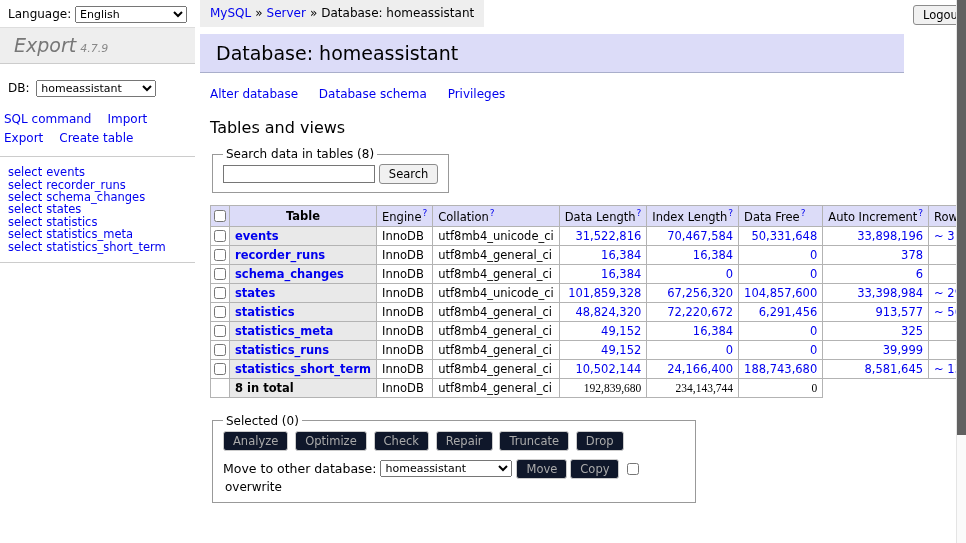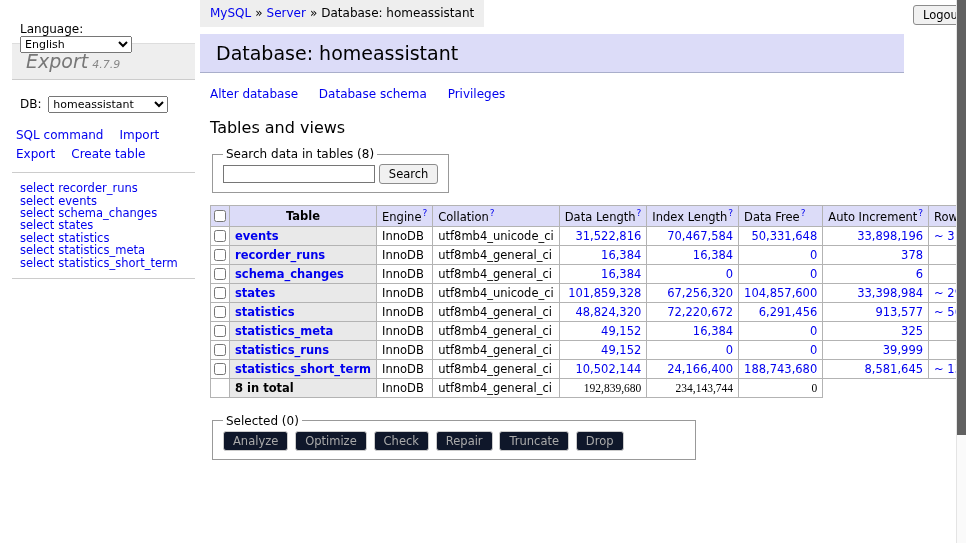--- a/index.html
+++ b/index.html
@@ -11,21 +11,21 @@
     position: relative; overflow: hidden;
   }
   a { color: #0000ee; text-decoration: none; cursor: pointer; }
 
   
   #scrollbar { position: absolute; top: 0; right: 0; width: 10px; height: 543px;
     background: #fafafa; border-left: 1px solid #e4e4e4; }
   #scrollbar .thumb { width: 100%; height: 435px; background: #616161; }
 
   
-  #sidebar { position: absolute; left: 0; top: 16px; width: 195px; padding-left: 12px; }
+  #sidebar { position: absolute; left: 0; top: 0; width: 195px; }
   .lang-row { padding: 6px 0 0 8px; height: 27px; }
   .lang-row select { width: 112px; font-size: 11px; font-family: inherit; }
   h1.app { margin: 0; background: #eee; border-top: 1px solid #ddd; border-bottom: 1px solid #ccc;
     color: #777; font-style: italic; font-weight: normal; font-size: 19px; padding: 6px 0 7px 14px; }
   h1.app .ver { font-size: 11px; color: #888; margin-left: 4px; }
   .db-row { margin: 16px 0 0 8px; }
   .db-row select { width: 120px; font-size: 11px; font-family: inherit; margin-left: 3px; }
   .side-links { margin: 13px 4px 0; line-height: 1.55; }
   .side-links .gap { margin-right: 16px; }
   #sidebar hr { border: 0; border-top: 1px solid #ccc; margin: 9px 0; }
@@ -91,22 +91,22 @@
   <div class="db-row">
     <span>DB:</span>
     <select><option>homeassistant</option></select>
   </div>
   <div class="side-links">
     <div><a href="#" class="gap">SQL command</a><a href="#">Import</a></div>
     <div><a href="#" class="gap">Export</a><a href="#">Create table</a></div>
   </div>
   <hr>
   <div class="tbl-list">
+    <div class="item"><a href="#" class="sel-link">select</a><a href="#">events</a></div>
     <div class="item"><a href="#" class="sel-link">select</a><a href="#">recorder_runs</a></div>
-    <div class="item"><a href="#" class="sel-link">select</a><a href="#">events</a></div>
     <div class="item"><a href="#" class="sel-link">select</a><a href="#">schema_changes</a></div>
     <div class="item"><a href="#" class="sel-link">select</a><a href="#">states</a></div>
     <div class="item"><a href="#" class="sel-link">select</a><a href="#">statistics</a></div>
     <div class="item"><a href="#" class="sel-link">select</a><a href="#">statistics_meta</a></div>
     <div class="item"><a href="#" class="sel-link">select</a><a href="#">statistics_short_term</a></div>
   </div>
   <hr>
 </div>
 
 <button id="logout-btn" class="btn">Logout</button>
@@ -270,20 +270,24 @@
   <fieldset id="selected-fieldset">
     <legend>Selected (0)</legend>
     <div>
       <button class="btn" disabled="">Analyze</button>
       <button class="btn" disabled="">Optimize</button>
       <button class="btn" disabled="">Check</button>
       <button class="btn" disabled="">Repair</button>
       <button class="btn" disabled="">Truncate</button>
       <button class="btn" disabled="">Drop</button>
     </div>
+    <div class="move-row">
+      <span>Move to other database:</span><select><option>homeassistant</option></select><button class="btn" disabled="">Move</button><button class="btn" disabled="">Copy</button>
+      <input type="checkbox" style=""><label class="ovw">overwrite</label>
+    </div>
   </fieldset>
 
   
 
   
   
 
   
 </div>
 

